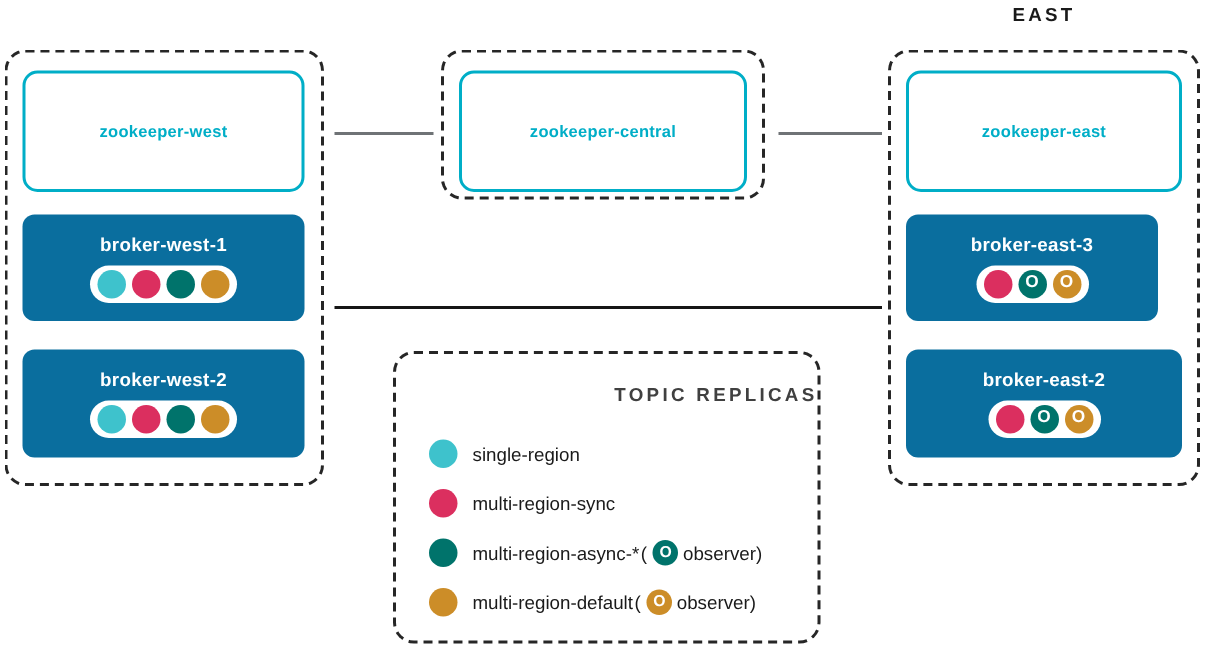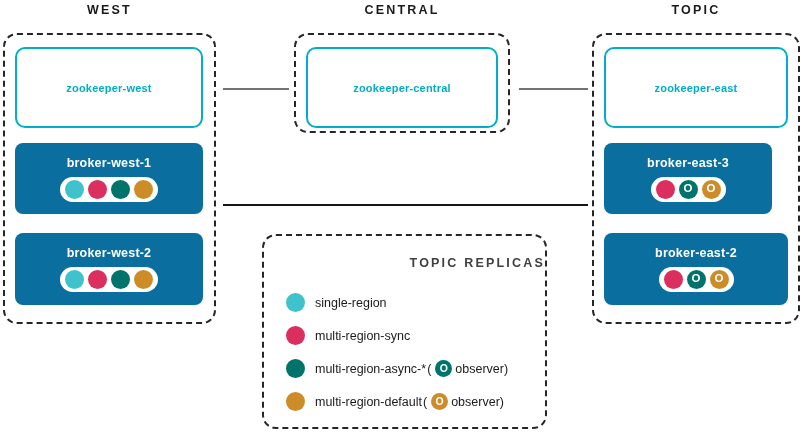--- a/index.html
+++ b/index.html
@@ -174,21 +174,20 @@
     color: #ffffff;
     line-height: 1;
     margin-top: -1px;
   }
 </style>
 </head>
 <body>
 
 <div id="canvas">
 
-  <div class="region-title" style="left:3px; top:3px; width:213px;">WEST</div>
 
   <div class="region-box" style="left:3px; top:33px; width:213px; height:291px;"></div>
 
   <div class="zk-node" style="left:15px; top:47px; width:188px; height:81px;">
     <span class="zk-label">zookeeper-west</span>
   </div>
 
   <div class="broker-node" style="left:15px; top:143px; width:188px; height:71px;text-align:center;">
     <span class="broker-label">broker-west-1</span>
     <div class="replica-pill">
@@ -202,29 +201,28 @@
   <div class="broker-node" style="left:15px; top:233px; width:188px; height:72px;">
     <span class="broker-label">broker-west-2</span>
     <div class="replica-pill">
         <span class="dot" style="background: rgb(62, 194, 204);"></span>
         <span class="dot" style="background: rgb(219, 47, 95);"></span>
         <span class="dot" style="background: rgb(0, 115, 107);"></span>
         <span class="dot" style="background: rgb(204, 141, 40);"></span>
       </div>
   </div>
 
-  <div class="region-title" style="left:294px; top:3px; width:216px;">CENTRAL</div>
 
   <div class="region-box" style="left:294px; top:33px; width:216px; height:100px;"></div>
 
   <div class="zk-node" style="left:306px; top:47px; width:192px; height:81px;">
     <span class="zk-label">zookeeper-central</span>
   </div>
 
-  <div class="region-title" style="left:592px; top:3px; width:208px;">TOPIC</div>
+  <div class="region-title" style="left:592px; top:3px; width:208px;">EAST</div>
 
   <div class="region-box" style="left:592px; top:33px; width:208px; height:291px;"></div>
 
   <div class="zk-node" style="left:604px; top:47px; width:184px; height:81px;">
     <span class="zk-label">zookeeper-east</span>
   </div>
 
   <div class="broker-node" style="left:604px; top:143px; width:168px; height:71px;">
     <span class="broker-label">broker-east-3</span>
     <div class="replica-pill">

